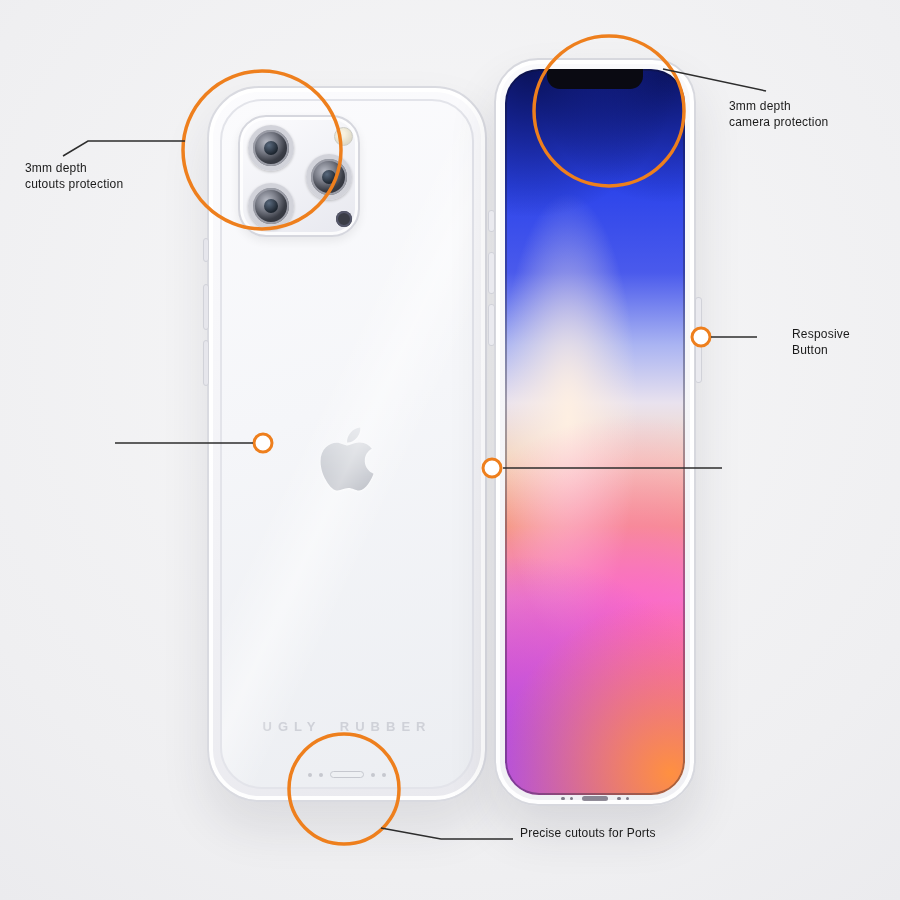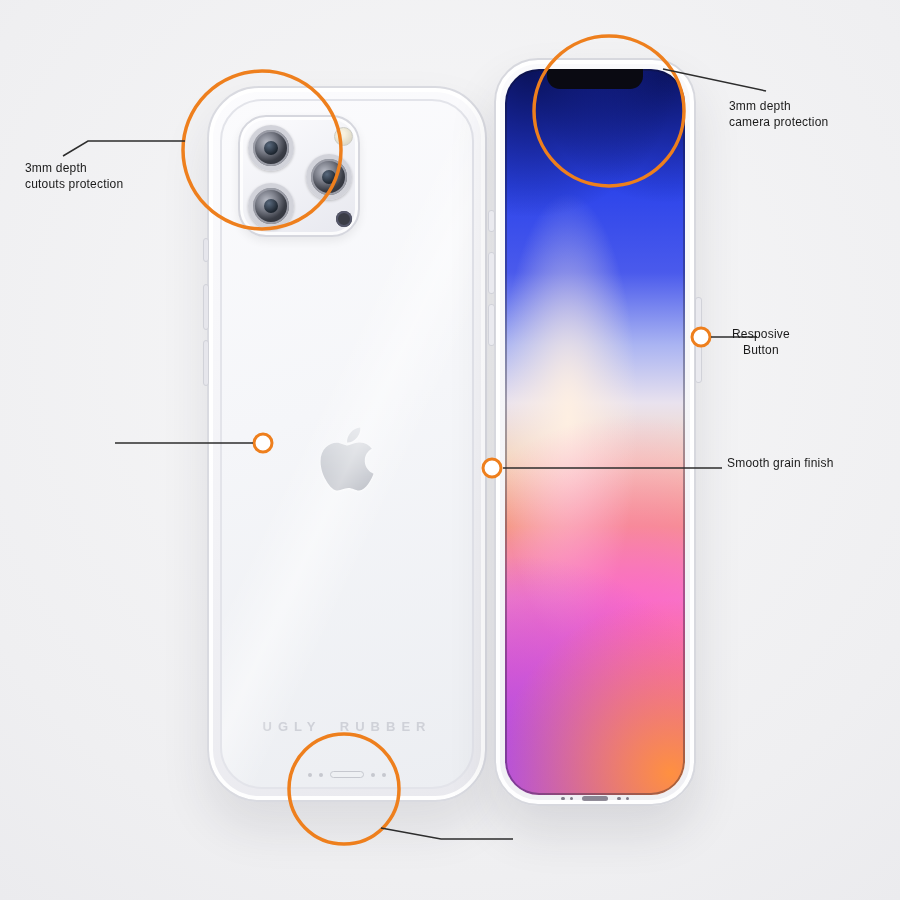--- a/index.html
+++ b/index.html
@@ -120,21 +120,21 @@
   .hl-circle{stroke:var(--accent);fill:none;stroke-width:3.5;}
   .hl-dot{stroke:var(--accent);fill:#ffffff;stroke-width:3;}
   .leader{stroke:var(--line);fill:none;stroke-width:1.5;}
 
   
   .label{
     position:absolute;color:var(--text);font-size:12px;line-height:1.32;letter-spacing:.2px;
   }
   .label-camera{left:25px;top:161px;}
   .label-screen{left:729px;top:99px;}
-  .label-button{left:732px;top:327px;text-align:center;}
+  .label-button{left:792px;top:327px;}
   .label-material{left:48px;top:455px;}
   .label-grip{left:727px;top:456px;}
   .label-ports{left:520px;top:826px;}
 </style>
 </head>
 <body>
 
 <div class="stage">
 
   <div class="phone-back">
@@ -211,17 +211,19 @@
     <div>camera protection</div>
   </div>
 
   <div class="label label-button">
     <div>Resposive</div>
     <div>Button</div>
   </div>
 
 
   <div class="label label-grip">
-    <div>Smooth grain finish</div>
-  </div>
-
+  </div>
+
+  <div class="label label-ports">
+    <div>Precise cutouts for Ports</div>
+  </div>
 
 </div>
 
 </body></html>

